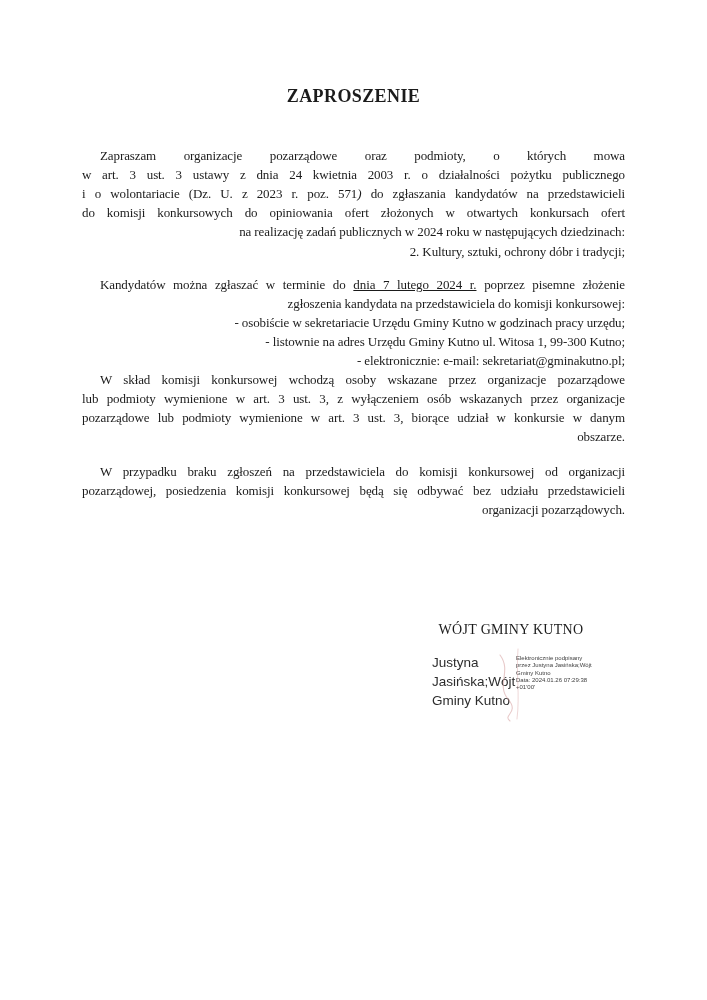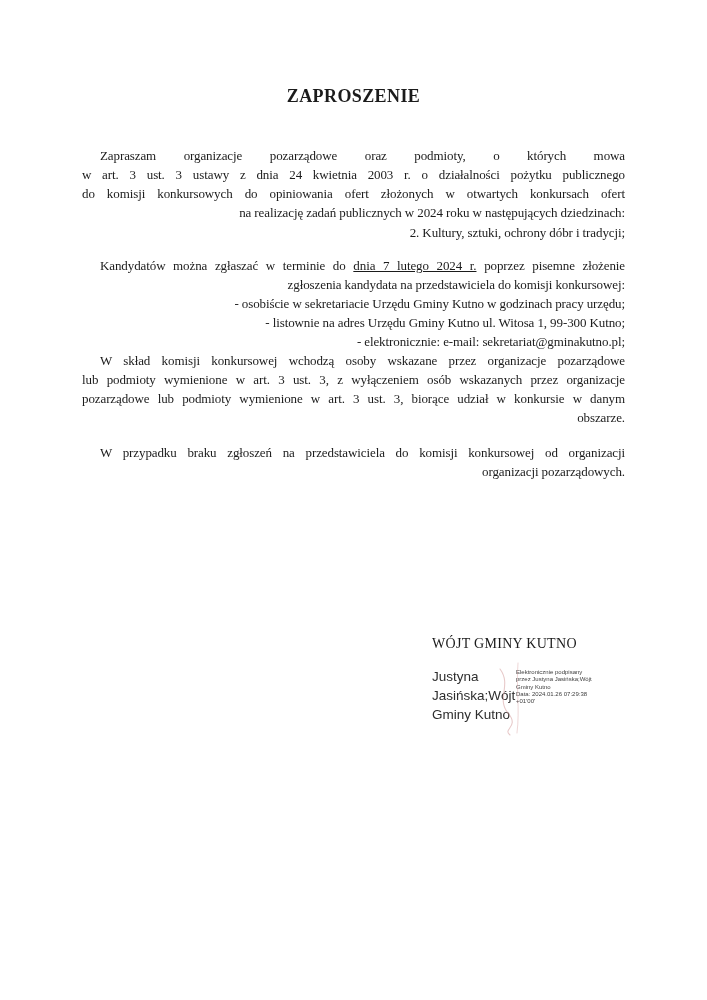--- a/index.html
+++ b/index.html
@@ -22,22 +22,22 @@
     font-size:13px;line-height:19px;letter-spacing:-0.1px;
     text-align:right;
   }
   .line.just{text-align:justify;text-align-last:justify;}
   .b{font-weight:normal;}
   .u{text-decoration:underline;}
   .i{font-style:italic;}
 
   .sig-area{position:absolute;left:432px;top:622px;width:158px;}
   .sig-office{
-    font-size:14px;line-height:15px;
-    letter-spacing:.3px;white-space:nowrap;margin-top:14px;
+    font-size:14px;line-height:15px;text-align:center;
+    letter-spacing:.3px;white-space:nowrap;
   }
   .digsig{display:flex;margin-top:16px;position:relative;}
   .digsig-name{
     font-family:"Liberation Sans",sans-serif;
     font-size:13.5px;line-height:19px;color:#2d2d2d;
     white-space:pre;width:80px;flex:0 0 auto;
   }
   .digsig-details{
     font-family:"Liberation Sans",sans-serif;
     font-size:6px;line-height:7.3px;color:#3d3d3d;
@@ -48,20 +48,21 @@
 </head>
 <body>
 
 <div class="page">
   <div class="content">
     <h1 class="title">ZAPROSZENIE</h1>
     <div id="doc-body">
         <div class="para">
           <div class="line just" style="text-indent: 18px;"><span>Zapraszam organizacje pozarządowe oraz podmioty, o których mowa</span></div>
           <div class="line just"><span>w art. 3 ust. 3 ustawy z dnia 24 kwietnia 2003 r. o działalności pożytku publicznego</span></div>
+          <div class="line just"><span>i o wolontariacie (Dz. U. z 2023 r. poz. 571</span><span class="i">)</span><span> do zgłaszania kandydatów na przedstawicieli</span></div>
           <div class="line just"><span>do komisji konkursowych do opiniowania ofert złożonych w otwartych konkursach ofert</span></div>
           <div class="line" style="text-indent: 4px;"><span>na realizację zadań publicznych w 2024 roku w następujących dziedzinach:</span></div>
         </div>
         <div class="para" style="margin-top: 1px;">
           <div class="line"><span>2. Kultury, sztuki, ochrony dóbr i tradycji;</span></div>
         </div>
         <div class="para" style="margin-top: 14px;">
           <div class="line just" style="text-indent: 18px;"><span>Kandydatów można zgłaszać w terminie do </span><span class="b u">dnia 7 lutego 2024 r.</span><span> poprzez pisemne złożenie</span></div>
           <div class="line"><span>zgłoszenia kandydata na przedstawiciela do komisji konkursowej:</span></div>
           <div class="line"><span>- osobiście w sekretariacie Urzędu Gminy Kutno w godzinach pracy urzędu;</span></div>
@@ -69,20 +70,21 @@
           <div class="line"><span>- elektronicznie: e-mail: sekretariat@gminakutno.pl;</span></div>
         </div>
         <div class="para" style="">
           <div class="line just" style="text-indent: 18px;"><span>W skład komisji konkursowej wchodzą osoby wskazane przez organizacje pozarządowe</span></div>
           <div class="line just"><span>lub podmioty wymienione w art. 3 ust. 3, </span><span class="b">z wyłączeniem</span><span> osób wskazanych przez organizacje</span></div>
           <div class="line just"><span>pozarządowe lub podmioty wymienione w art. 3 ust. 3, biorące udział w konkursie w danym</span></div>
           <div class="line"><span>obszarze.</span></div>
         </div>
         <div class="para" style="margin-top: 16px;">
           <div class="line just" style="text-indent: 18px;"><span>W przypadku braku zgłoszeń na przedstawiciela do komisji konkursowej od organizacji</span></div>
+          <div class="line just"><span>pozarządowej, posiedzenia komisji konkursowej będą się odbywać bez udziału przedstawicieli</span></div>
           <div class="line"><span>organizacji pozarządowych.</span></div>
         </div>
       </div>
   </div>
 
   <div class="sig-area">
     <div class="sig-office">WÓJT GMINY KUTNO</div>
     <div class="digsig">
       <svg class="scribble" width="30" height="78" viewBox="0 0 30 78">
         <path d="M6,10 C18,26 2,40 14,54 S8,70 16,76" fill="none" stroke="#d49c9c" stroke-opacity="0.55" stroke-width="1.1" stroke-linecap="round"></path>

